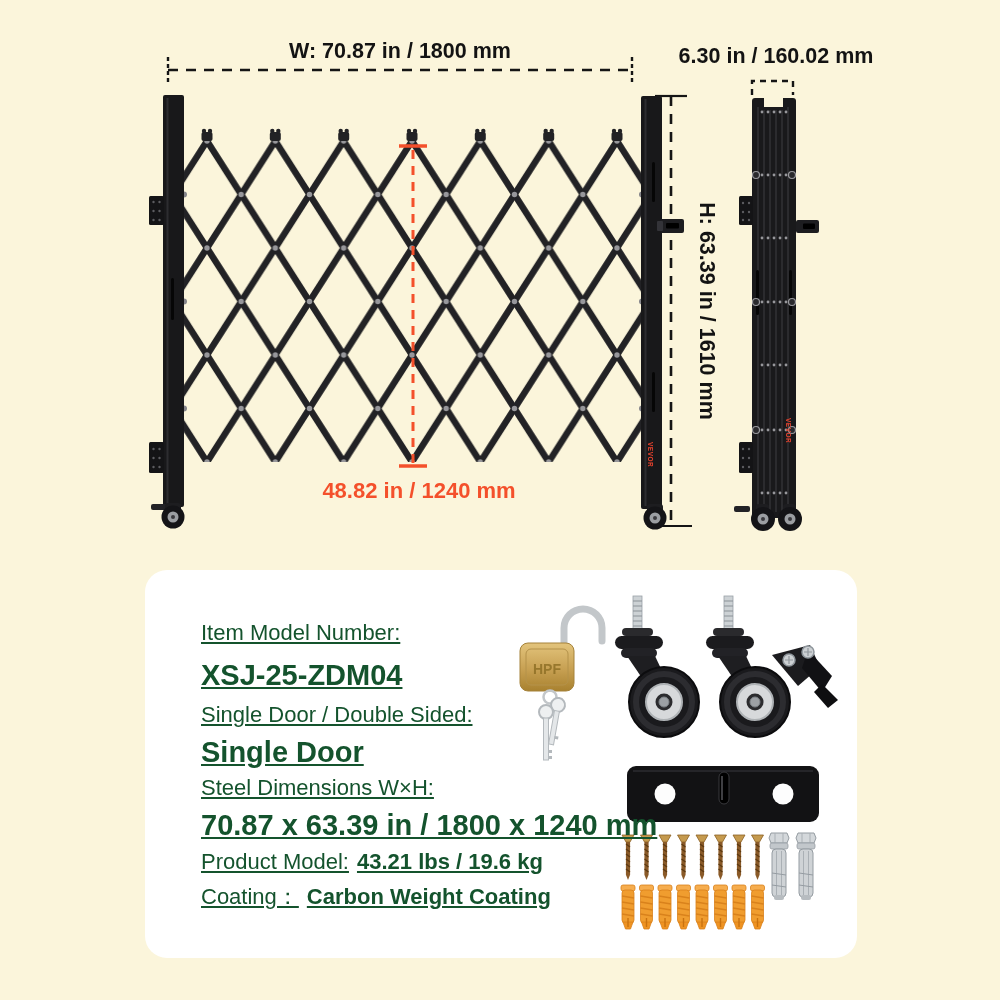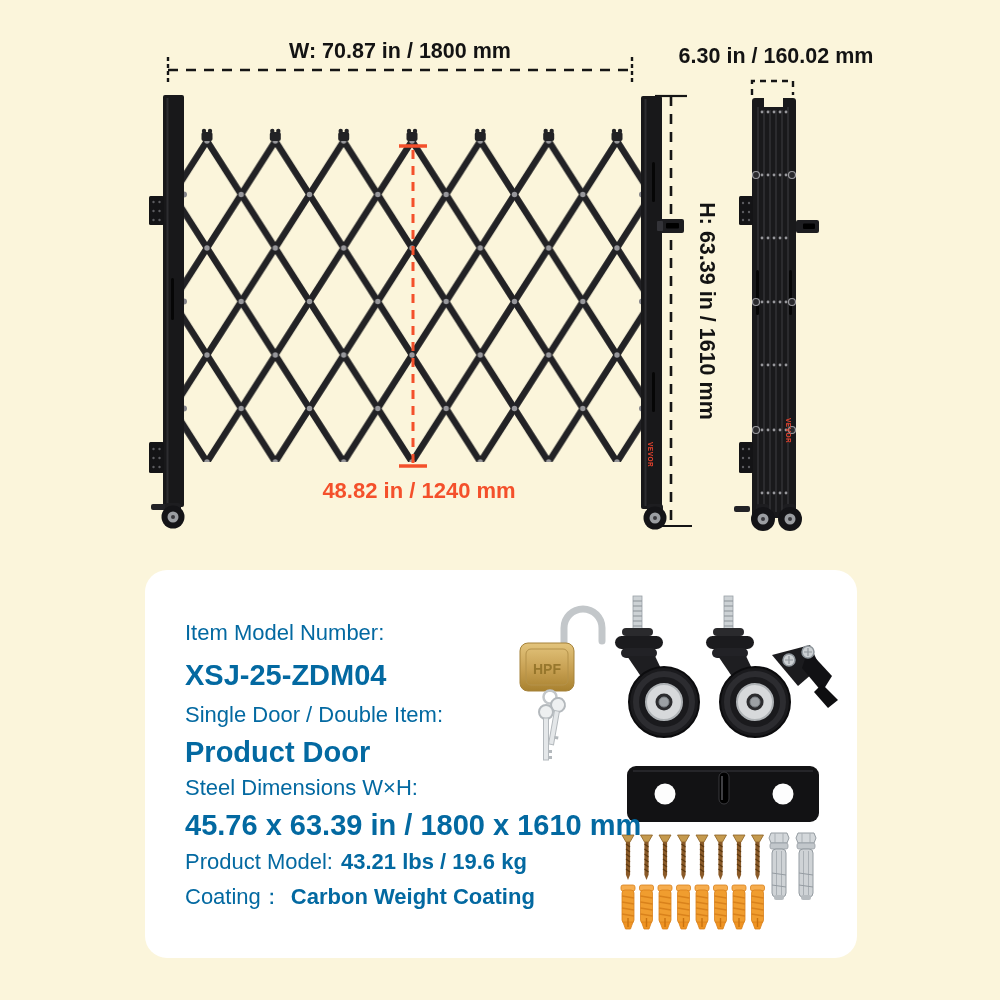--- a/index.html
+++ b/index.html
@@ -2,21 +2,21 @@
 <html><head>
 <meta charset="utf-8">
 <style>
   html,body{margin:0;padding:0;}
   body{width:1000px;height:1000px;background:#FBF5DB;font-family:"Liberation Sans",sans-serif;position:relative;overflow:hidden;}
   #stage{position:absolute;inset:0;width:1000px;height:860px;}
   #gate-svg{position:absolute;left:0;top:0;}
   #spec-panel{position:absolute;left:145px;top:570px;width:712px;height:388px;background:#FFFFFF;border-radius:22px;}
   #hardware-svg{position:absolute;left:0;top:0;width:712px;height:388px;}
   .spec-block{position:absolute;left:40px;top:0;width:420px;}
-  .spec-line{position:absolute;left:0;font-size:22px;color:#0369a1;white-space:nowrap;line-height:30px;}
+  .spec-line{position:absolute;left:16px;font-size:22px;color:#14532d;white-space:nowrap;line-height:30px;text-decoration:underline;}
   .spec-line .b{font-weight:700;text-align:center;}
   .spec-line.bold{font-weight:700;font-size:29px;}
   .spec-line .gap{margin-left:8px;}
   .dimtext{font-weight:700;font-size:21.5px;fill:#131313;}
   .dimtext-orange{font-weight:700;font-size:22px;fill:#F4502B;}
   .brandmark{font-size:6.5px;font-weight:700;fill:#E8432E;letter-spacing:.5px;}
 </style>
 </head>
 <body>
 
@@ -360,21 +360,21 @@
         <use href="#anchor" x="702" y="885"></use>
           <use href="#anchor" x="720.5" y="885"></use>
         <use href="#anchor" x="739" y="885"></use>
           <use href="#anchor" x="757.5" y="885"></use>
       </g>
     </svg>
 
     <div class="spec-block">
       <div class="spec-line" style="top:48px">Item Model Number:</div>
       <div class="spec-line bold" style="top:90px">XSJ-25-ZDM04</div>
-      <div class="spec-line" style="top:130px">Single Door / Double Item:</div>
-      <div class="spec-line bold" style="top:167px">Product Door</div>
+      <div class="spec-line" style="top:130px">Single Door / Double Sided:</div>
+      <div class="spec-line bold" style="top:167px">Single Door</div>
       <div class="spec-line" style="top:203px">Steel Dimensions W×H:</div>
-      <div class="spec-line bold" style="top:240px">45.76 x 63.39 in / 1800 x 1610 mm</div>
+      <div class="spec-line bold" style="top:240px">70.87 x 63.39 in / 1800 x 1240 mm</div>
       <div class="spec-line" style="top:277px"><span>Product Model:</span><span class="b gap">43.21 lbs / 19.6 kg</span></div>
       <div class="spec-line" style="top:312px"><span>Coating：</span><span class="b gap">Carbon Weight Coating</span></div>
     </div>
   </div>
 </div>
 
 </body></html>

